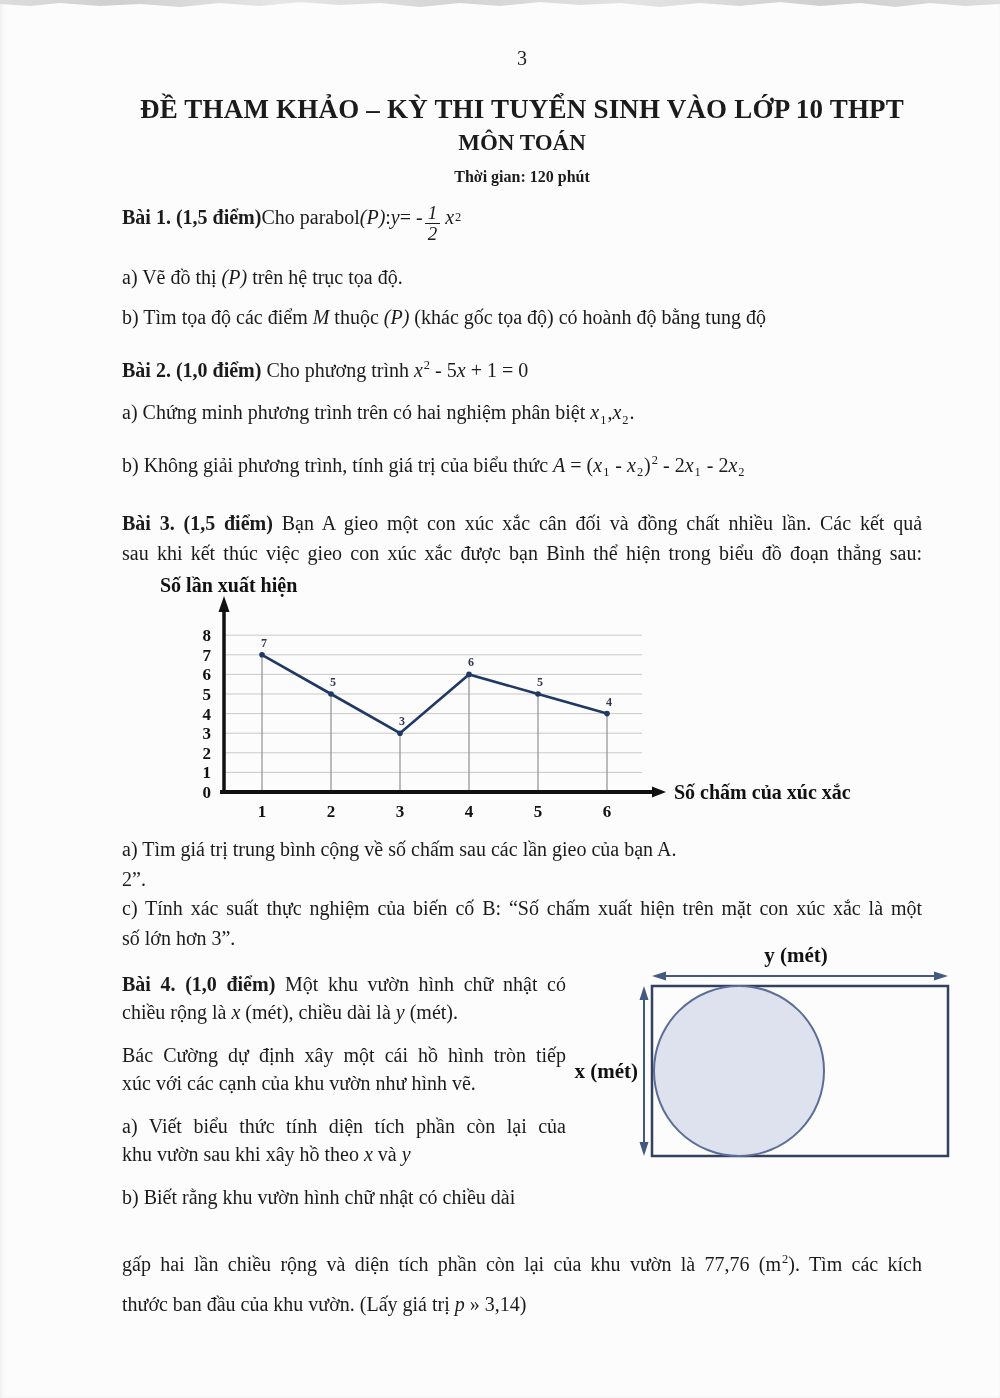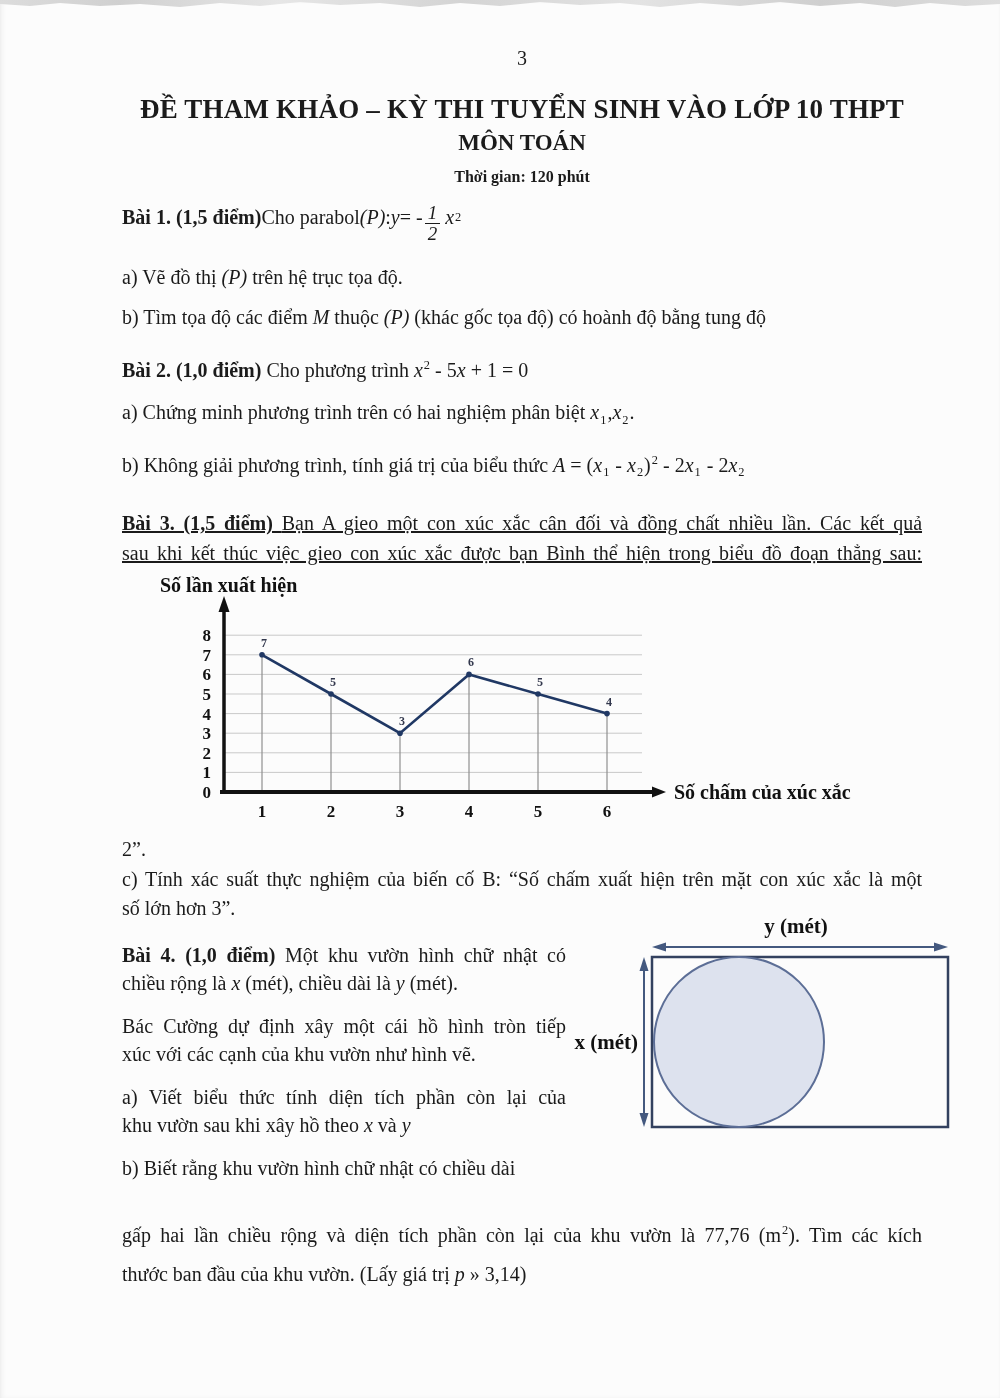--- a/index.html
+++ b/index.html
@@ -22,21 +22,21 @@
   .page-num{font-size:20px;line-height:24px;}
   .title{font-size:27px;font-weight:bold;line-height:28px;margin-top:25px;letter-spacing:.2px;}
   .subtitle{font-size:23px;font-weight:bold;line-height:28px;margin-top:6px;}
   .duration{font-size:16px;font-weight:bold;line-height:24px;margin-top:8px;}
   p{margin:0;}
   .line{font-size:20px;line-height:28px;}
   .jl{text-align:justify;text-align-last:justify;}
   .b1-head{margin-top:14px;display:flex;min-height:52px;}
   .mt8{margin-top:8px;} .mt12{margin-top:12px;} .mt14{margin-top:14px;}
   .mt20{margin-top:20px;} .mt22{margin-top:22px;}
-  .lh30{line-height:30px;text-decoration:underline;}
+  .lh30{line-height:30px;}
   .seg-b{font-weight:bold;}
   .seg-i{font-style:italic;}
   .seg-sup{font-size:0.62em;vertical-align:super;margin-left:1px;}
   .seg-sub{font-size:0.62em;vertical-align:sub;margin-left:1px;margin-right:1px;}
   .frac{display:inline-flex;flex-direction:column;text-align:center;vertical-align:middle;margin:0 5px 0 2px;line-height:1.04;font-size:0.95em;font-style:italic;}
   .frac .fn{padding:0 3px;border-bottom:1.6px solid #1b1b1b;}
   .frac .fd{padding:0 3px;}
   .chart-wrap{margin-top:4px;margin-left:8px;}
   svg text{font-family:"Liberation Serif","DejaVu Serif",serif;}
   .c-lab{font-size:20px;font-weight:bold;fill:#111;}
@@ -135,20 +135,21 @@
           <text x="201" y="245" class="c-tick" text-anchor="middle">2</text>
           <text x="270" y="245" class="c-tick" text-anchor="middle">3</text>
           <text x="339" y="245" class="c-tick" text-anchor="middle">4</text>
           <text x="408" y="245" class="c-tick" text-anchor="middle">5</text>
           <text x="477" y="245" class="c-tick" text-anchor="middle">6</text>
           <text x="544" y="227" class="c-lab">Số chấm của xúc xắc</text>
         </svg>
     </div>
 
     <div class="questions">
+      <p class="line"><span>a) Tìm giá trị trung bình cộng về số chấm sau các lần gieo của bạn A.</span></p>
       <p class="line"><span>2”.</span></p>
       <p class="line jl"><span>c) Tính xác suất thực nghiệm của biến cố B: “Số chấm xuất hiện trên mặt con xúc xắc là một</span></p>
       <p class="line"><span>số lớn hơn 3”.</span></p>
     </div>
 
     <div class="b4">
       <div class="b4-left">
         <div class="para">
           <p class="line jl"><span class="seg-b">Bài 4. (1,0 điểm) </span><span>Một khu vườn hình chữ nhật có</span></p>
           <p class="line"><span>chiều rộng là </span><span class="seg-i">x</span><span> (mét), chiều dài là </span><span class="seg-i">y</span><span> (mét).</span></p>

